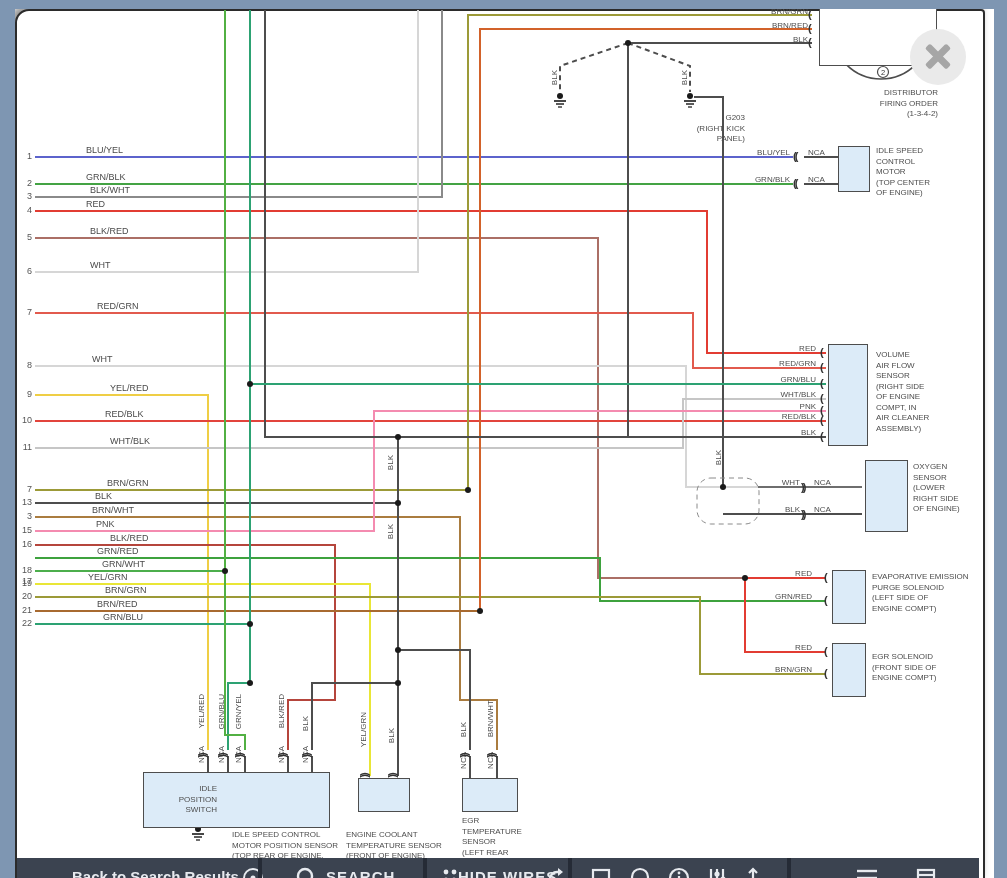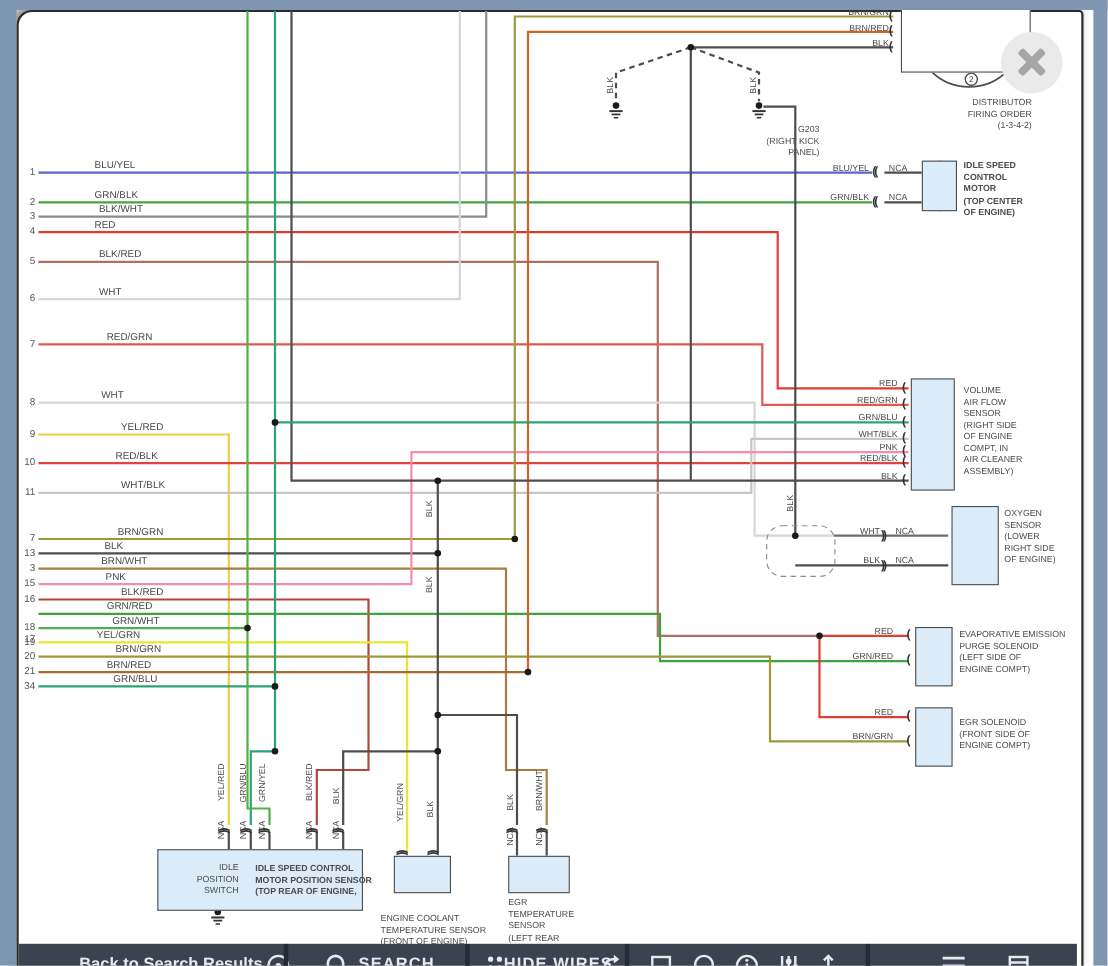--- a/index.html
+++ b/index.html
@@ -235,21 +235,21 @@
       <div class="wnum" style="left: 8px; top: 576px;">17</div>
       <div class="wlabel" style="left: 97px; top: 546px;">GRN/RED</div>
       <div class="wnum" style="left: 8px; top: 565px;">18</div>
       <div class="wlabel" style="left: 102px; top: 559px;">GRN/WHT</div>
       <div class="wnum" style="left: 8px; top: 578px;">19</div>
       <div class="wlabel" style="left: 88px; top: 572px;">YEL/GRN</div>
       <div class="wnum" style="left: 8px; top: 591px;">20</div>
       <div class="wlabel" style="left: 105px; top: 585px;">BRN/GRN</div>
       <div class="wnum" style="left: 8px; top: 605px;">21</div>
       <div class="wlabel" style="left: 97px; top: 599px;">BRN/RED</div>
-      <div class="wnum" style="left: 8px; top: 618px;">34</div>
+      <div class="wnum" style="left: 8px; top: 618px;">22</div>
       <div class="wlabel" style="left: 103px; top: 612px;">GRN/BLU</div>
       <div class="tag" style="top: 7px; right: 199px;">BRN/GRN</div>
       <div class="tag" style="top: 21px; right: 199px;">BRN/RED</div>
       <div class="tag" style="top: 35px; right: 199px;">BLK</div>
       <div class="tag" style="top: 148px; right: 217px;">BLU/YEL</div>
       <div class="tag" style="top: 175px; right: 217px;">GRN/BLK</div>
       <div class="tag" style="top: 344px; right: 191px;">RED</div>
       <div class="tag" style="top: 359px; right: 191px;">RED/GRN</div>
       <div class="tag" style="top: 375px; right: 191px;">GRN/BLU</div>
       <div class="tag" style="top: 390px; right: 191px;">WHT/BLK</div>
@@ -315,21 +315,21 @@
       <div class="tag arc varc" style="left: 364px; top: 768px;">((</div>
       <div class="tag arc varc" style="left: 392px; top: 768px;">((</div>
       <div class="lbl ctr" style="left: 635px; top: 113px; width: 110px;">G203
 (RIGHT KICK
 PANEL)</div>
       <div class="cbox" style="left: 819px; top: 8px; width: 118px; height: 58px; background: rgb(255, 255, 255);"></div>
       <div class="lbl ctr" style="left: 818px; top: 88px; width: 120px;">DISTRIBUTOR
 FIRING ORDER
 (1-3-4-2)</div>
       <div class="cbox" style="left: 838px; top: 146px; width: 32px; height: 46px;"></div>
-      <div class="lbl" style="left: 876px; top: 146px; font-weight: bold;">IDLE SPEED
+      <div class="lbl" style="left: 876px; top: 146px;">IDLE SPEED
 CONTROL
 MOTOR
 (TOP CENTER
 OF ENGINE)</div>
       <div class="cbox" style="left: 828px; top: 344px; width: 40px; height: 102px;"></div>
       <div class="lbl" style="left: 876px; top: 350px;">VOLUME
 AIR FLOW
 SENSOR
 (RIGHT SIDE
 OF ENGINE
@@ -348,21 +348,21 @@
 (LEFT SIDE OF
 ENGINE COMPT)</div>
       <div class="cbox" style="left: 832px; top: 643px; width: 34px; height: 54px;"></div>
       <div class="lbl" style="left: 872px; top: 652px;">EGR SOLENOID
 (FRONT SIDE OF
 ENGINE COMPT)</div>
       <div class="cbox" style="left: 143px; top: 772px; width: 187px; height: 56px;"></div>
       <div class="lbl ctr" style="left: 127px; top: 784px; width: 90px;">IDLE
 POSITION
 SWITCH</div>
-      <div class="lbl" style="left: 232px; top: 785px; font-weight: bold;">IDLE SPEED CONTROL
+      <div class="lbl" style="left: 232px; top: 830px;">IDLE SPEED CONTROL
 MOTOR POSITION SENSOR
 (TOP REAR OF ENGINE,</div>
       <div class="cbox" style="left: 358px; top: 778px; width: 52px; height: 34px;"></div>
       <div class="lbl" style="left: 346px; top: 830px;">ENGINE COOLANT
 TEMPERATURE SENSOR
 (FRONT OF ENGINE)</div>
       <div class="cbox" style="left: 462px; top: 778px; width: 56px; height: 34px;"></div>
       <div class="lbl" style="left: 462px; top: 816px;">EGR
 TEMPERATURE
 SENSOR

